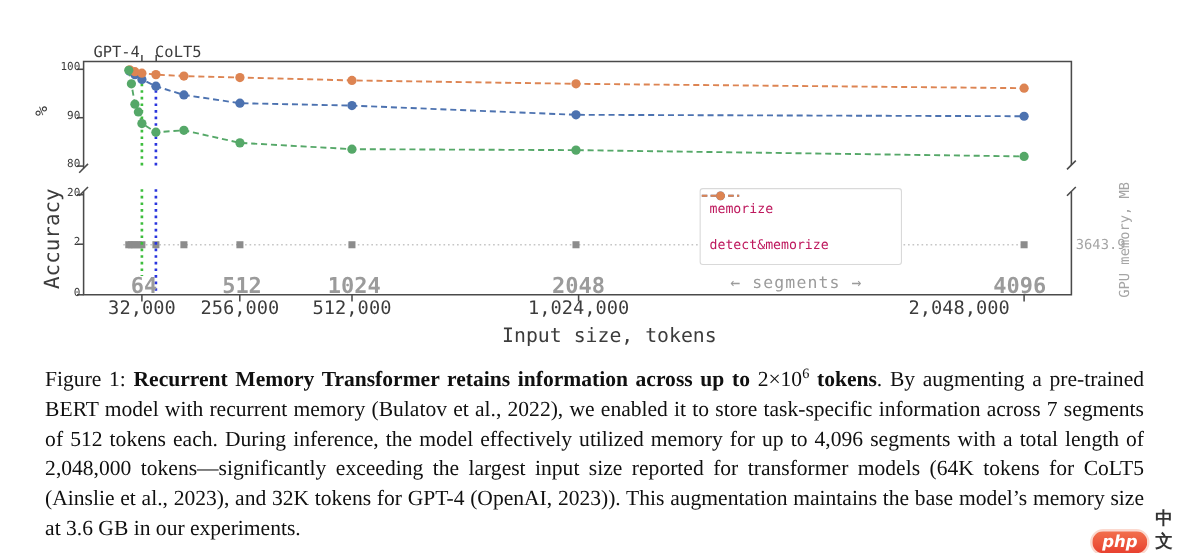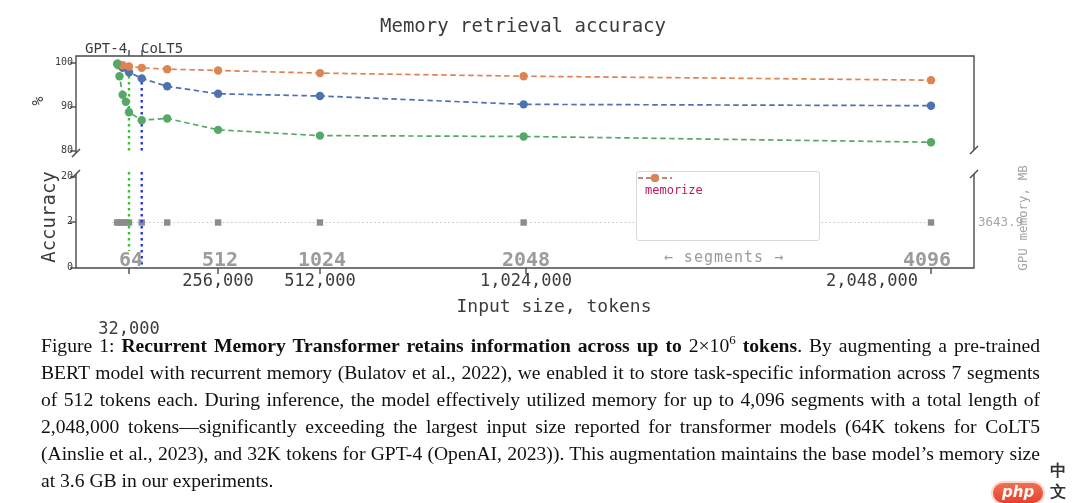--- a/index.html
+++ b/index.html
@@ -116,35 +116,34 @@
         <circle cx="125.81746031746032" cy="101.72" r="4.2" fill="#55a868"></circle>
         <circle cx="129" cy="112.28000000000002" r="4.2" fill="#55a868"></circle>
         <circle cx="141.73015873015873" cy="120.2" r="4.2" fill="#55a868"></circle>
         <circle cx="167.1904761904762" cy="118.43999999999997" r="4.2" fill="#55a868"></circle>
         <circle cx="218.11111111111111" cy="129.88000000000002" r="4.2" fill="#55a868"></circle>
         <circle cx="319.95238095238096" cy="135.60000000000002" r="4.2" fill="#55a868"></circle>
         <circle cx="523.6349206349207" cy="136.48000000000002" r="4.2" fill="#55a868"></circle>
         <circle cx="931" cy="142.2" r="4.2" fill="#55a868"></circle>
       </svg>
 
-    <div class="lab title ctr">Memory retrieval accuracy</div>
     <div class="lab annot" style="left:85px;">GPT-4</div>
     <div class="lab annot" style="left:141px;">CoLT5</div>
 
     <div class="lab pct">%</div>
     <div class="lab ylab">Accuracy</div>
 
     <div class="lab yt" style="top:56px;">100</div>
     <div class="lab yt" style="top:100px;">90</div>
     <div class="lab yt" style="top:144px;">80</div>
     <div class="lab yt" style="top:170px;">20</div>
     <div class="lab yt" style="top:215px;">2</div>
     <div class="lab yt" style="top:261px;">0</div>
 
-    <div class="lab xt ctr" style="left:129px;margin-top:48px;">32,000</div>
+    <div class="lab xt ctr" style="left:129px;">32,000</div>
     <div class="lab xt ctr" style="left:218px;">256,000</div>
     <div class="lab xt ctr" style="left:320px;">512,000</div>
     <div class="lab xt ctr" style="left:526px;">1,024,000</div>
     <div class="lab xt ctr" style="left:872px;">2,048,000</div>
 
     <div class="lab seg ctr" style="left:131px;">64</div>
     <div class="lab seg ctr" style="left:220px;">512</div>
     <div class="lab seg ctr" style="left:322px;">1024</div>
     <div class="lab seg ctr" style="left:526px;">2048</div>
     <div class="lab seg ctr" style="left:927px;">4096</div>
@@ -161,20 +160,21 @@
           <line x1="1" y1="6" x2="35" y2="6" stroke-width="1.7" stroke-dasharray="5 3" stroke="#4c72b0"></line>
           <circle cx="18" cy="6" r="4" fill="#4c72b0"></circle>
         </svg>
         <span>memorize</span>
       </div>
       <div class="lrow">
         <svg class="lsample" width="36" height="12">
           <line x1="1" y1="6" x2="35" y2="6" stroke-width="1.7" stroke-dasharray="5 3" stroke="#dd8452"></line>
           <circle cx="18" cy="6" r="4" fill="#dd8452"></circle>
         </svg>
+        <span>detect&amp;memorize</span>
       </div>
     </div>
   </div>
 
   <p class="caption"><span>Figure 1: </span><b>Recurrent Memory Transformer retains information across up to </b><span>2×10</span><sup>6</sup><b> tokens</b><span>. By augmenting a pre-trained BERT model with recurrent memory (Bulatov et al., 2022), we enabled it to store task-specific information across 7 segments of 512 tokens each. During inference, the model effectively utilized memory for up to 4,096 segments with a total length of 2,048,000 tokens—significantly exceeding the largest input size reported for transformer models (64K tokens for CoLT5 (Ainslie et al., 2023), and 32K tokens for GPT-4 (OpenAI, 2023)). This augmentation maintains the base model’s memory size at 3.6 GB in our experiments.</span></p>
 
   <div class="watermark">
     <span class="wm-badge">php</span>
     <span class="wm-site">中文网</span>
   </div>

